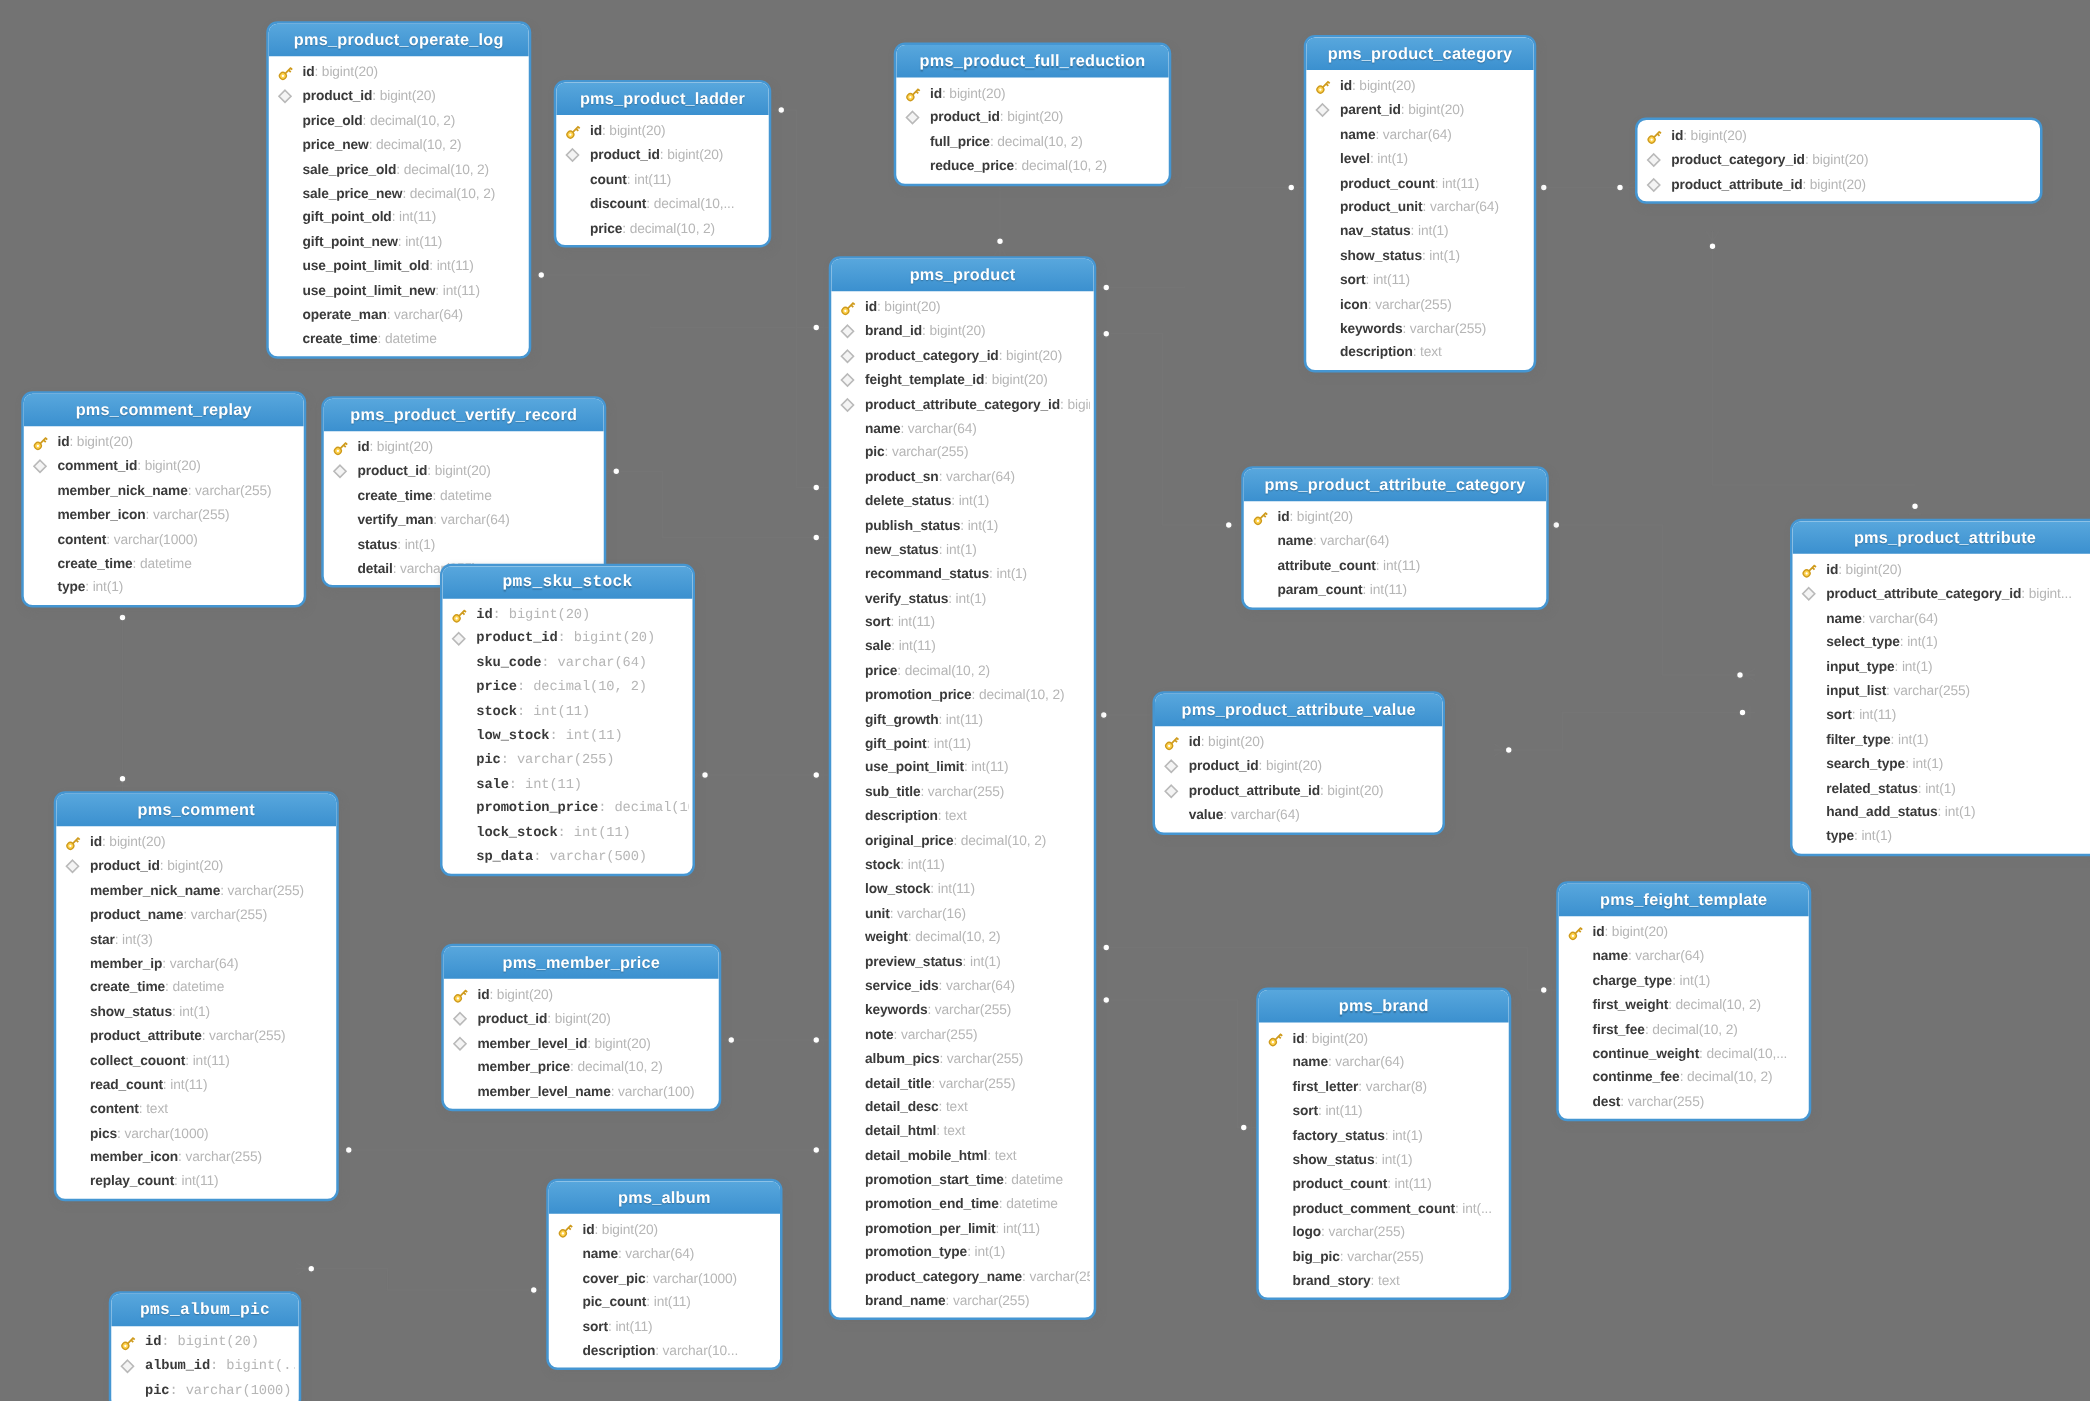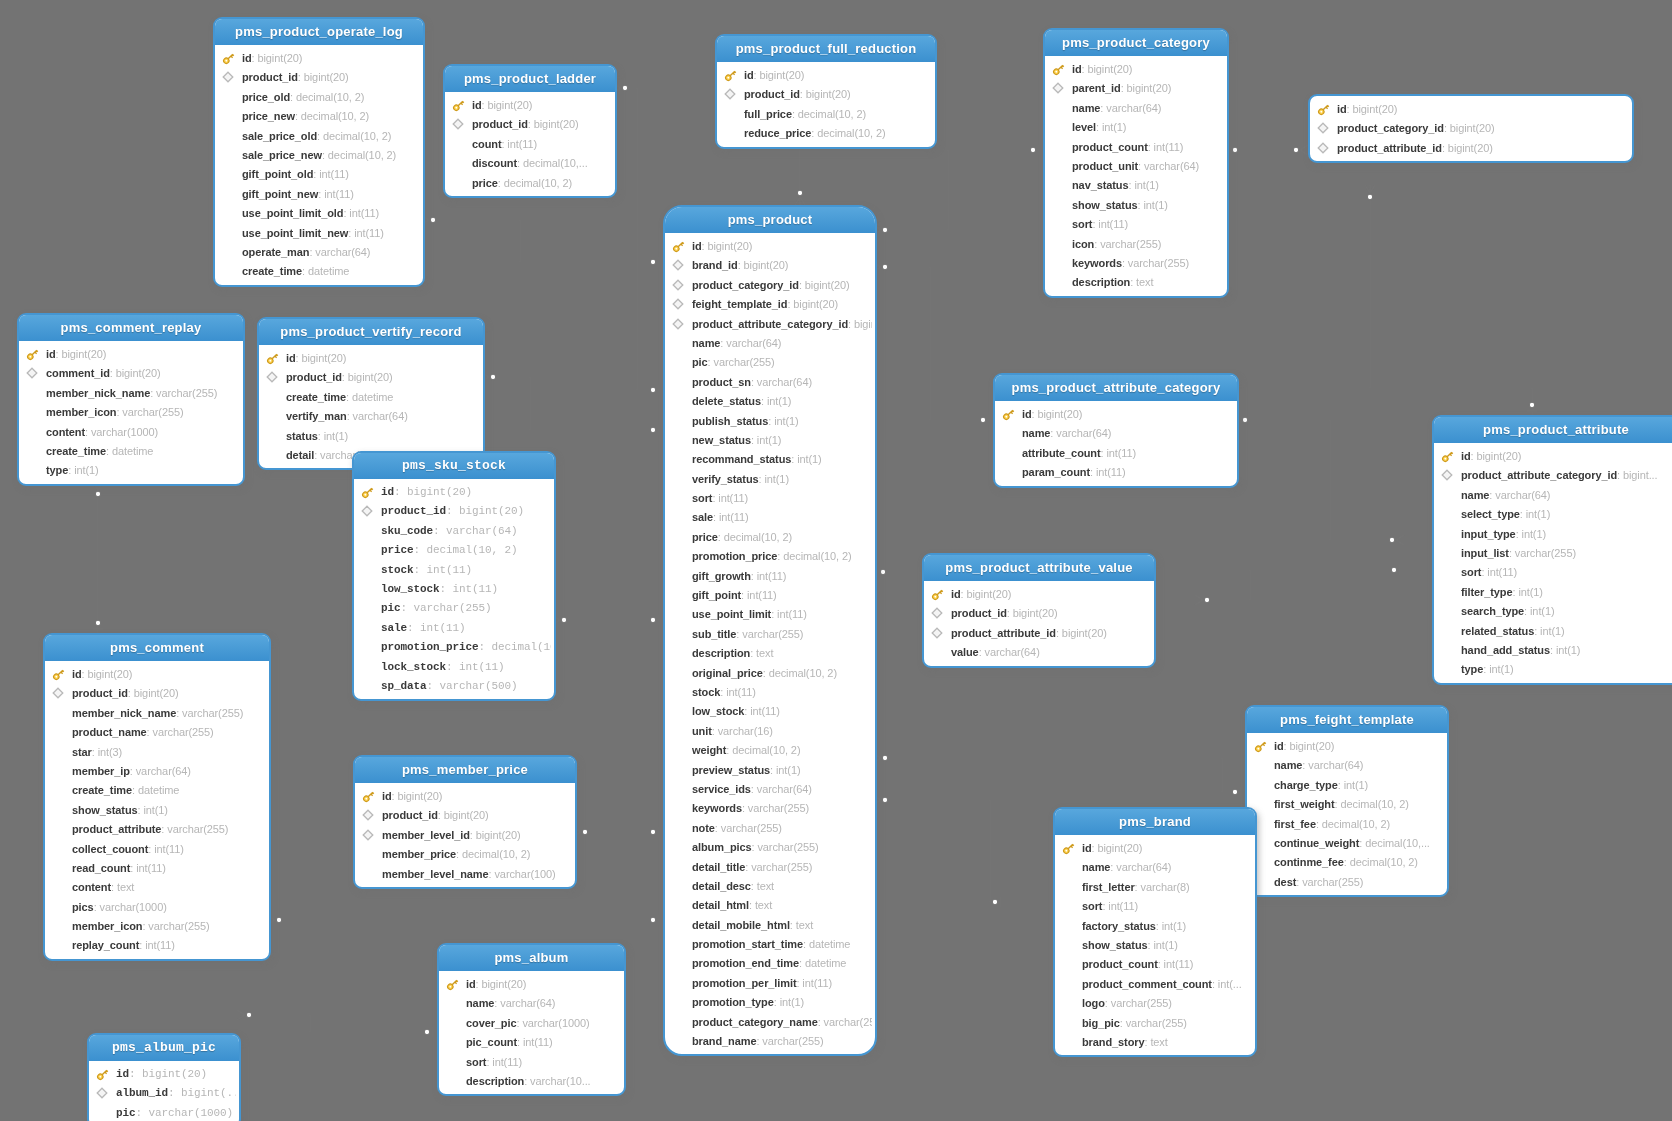--- a/index.html
+++ b/index.html
@@ -186,21 +186,21 @@
             </svg></span><span class="fname">id</span><span class="ftype">: bigint(20)</span></div>
         <div class="frow"><span class="fic"><svg width="14" height="14" viewBox="0 0 14 14">
               <path d="M7 2.2 L11.8 7 L7 11.8 L2.2 7 Z" fill="#f4f4f4" stroke="#b9b9b9" stroke-width="1.3"></path>
             </svg></span><span class="fname">product_id</span><span class="ftype">: bigint(20)</span></div>
         <div class="frow"><span class="fic"></span><span class="fname">create_time</span><span class="ftype">: datetime</span></div>
         <div class="frow"><span class="fic"></span><span class="fname">vertify_man</span><span class="ftype">: varchar(64)</span></div>
         <div class="frow"><span class="fic"></span><span class="fname">status</span><span class="ftype">: int(1)</span></div>
         <div class="frow"><span class="fic"></span><span class="fname">detail</span><span class="ftype">: varchar(255)</span></div>
       </div>
     </div>
-    <div class="tbl" style="left: 663px; top: 205px; width: 210px; border-radius: 19px;">
+    <div class="tbl" style="left: 663px; top: 205px; width: 210px;">
       <div class="tbl-head">pms_product</div>
       <div class="tbl-body">
         <div class="frow"><span class="fic"><svg width="15" height="15" viewBox="0 0 15 15">
               <g transform="rotate(-45 7.5 7.5)">
                 <circle cx="4.4" cy="7.5" r="2.7" fill="#ffd34f" stroke="#cf9b1d" stroke-width="1.1"></circle>
                 <path d="M7 7.5 H13.6 M11 7.5 V9.8 M13.2 7.5 V9.2" fill="none" stroke="#cf9b1d" stroke-width="1.4"></path>
                 <circle cx="4.4" cy="7.5" r="0.9" fill="#fff"></circle>
               </g>
             </svg></span><span class="fname">id</span><span class="ftype">: bigint(20)</span></div>
         <div class="frow"><span class="fic"><svg width="14" height="14" viewBox="0 0 14 14">
@@ -397,21 +397,21 @@
             </svg></span><span class="fname">id</span><span class="ftype">: bigint(20)</span></div>
         <div class="frow"><span class="fic"></span><span class="fname">name</span><span class="ftype">: varchar(64)</span></div>
         <div class="frow"><span class="fic"></span><span class="fname">charge_type</span><span class="ftype">: int(1)</span></div>
         <div class="frow"><span class="fic"></span><span class="fname">first_weight</span><span class="ftype">: decimal(10, 2)</span></div>
         <div class="frow"><span class="fic"></span><span class="fname">first_fee</span><span class="ftype">: decimal(10, 2)</span></div>
         <div class="frow"><span class="fic"></span><span class="fname">continue_weight</span><span class="ftype">: decimal(10,...</span></div>
         <div class="frow"><span class="fic"></span><span class="fname">continme_fee</span><span class="ftype">: decimal(10, 2)</span></div>
         <div class="frow"><span class="fic"></span><span class="fname">dest</span><span class="ftype">: varchar(255)</span></div>
       </div>
     </div>
-    <div class="tbl" style="left: 1005px; top: 807px; width: 200px; margin-left: 48px;">
+    <div class="tbl" style="left: 1005px; top: 790px; width: 200px;">
       <div class="tbl-head">pms_brand</div>
       <div class="tbl-body">
         <div class="frow"><span class="fic"><svg width="15" height="15" viewBox="0 0 15 15">
               <g transform="rotate(-45 7.5 7.5)">
                 <circle cx="4.4" cy="7.5" r="2.7" fill="#ffd34f" stroke="#cf9b1d" stroke-width="1.1"></circle>
                 <path d="M7 7.5 H13.6 M11 7.5 V9.8 M13.2 7.5 V9.2" fill="none" stroke="#cf9b1d" stroke-width="1.4"></path>
                 <circle cx="4.4" cy="7.5" r="0.9" fill="#fff"></circle>
               </g>
             </svg></span><span class="fname">id</span><span class="ftype">: bigint(20)</span></div>
         <div class="frow"><span class="fic"></span><span class="fname">name</span><span class="ftype">: varchar(64)</span></div>

